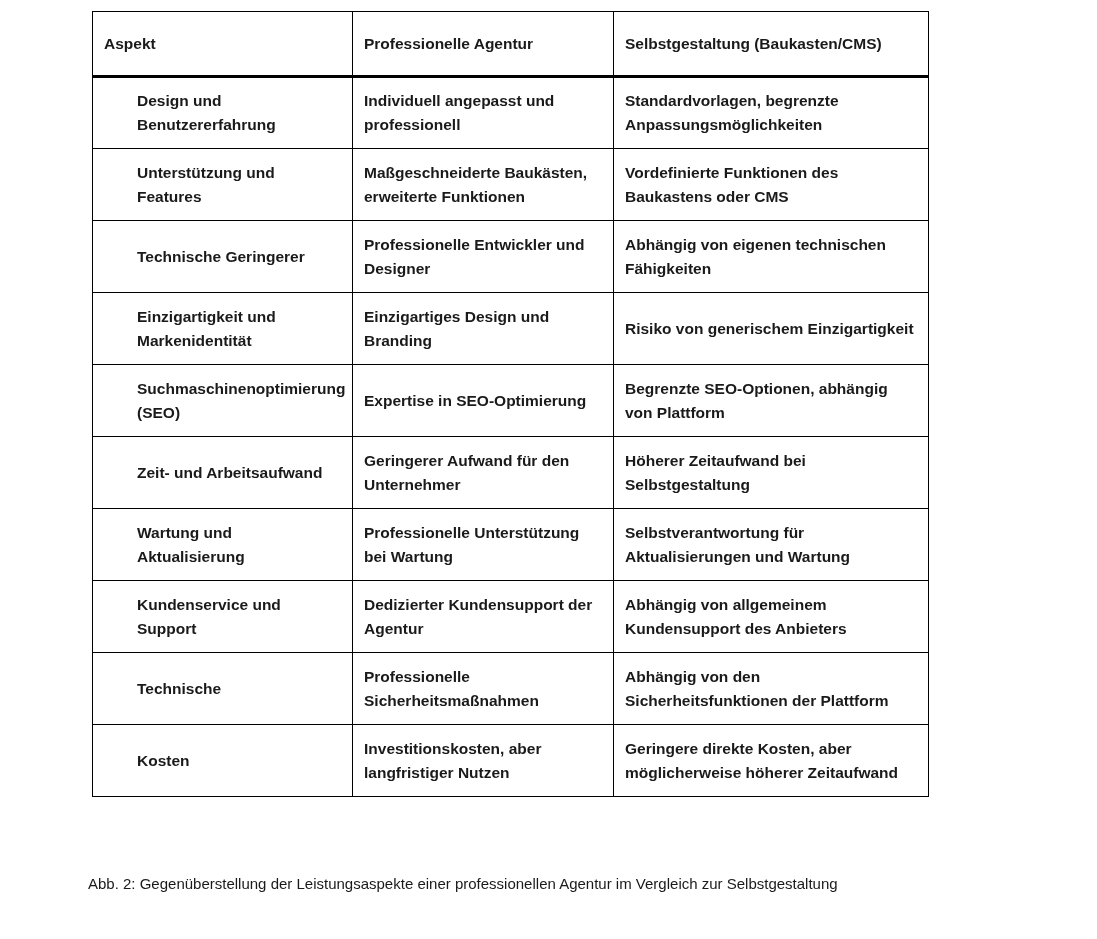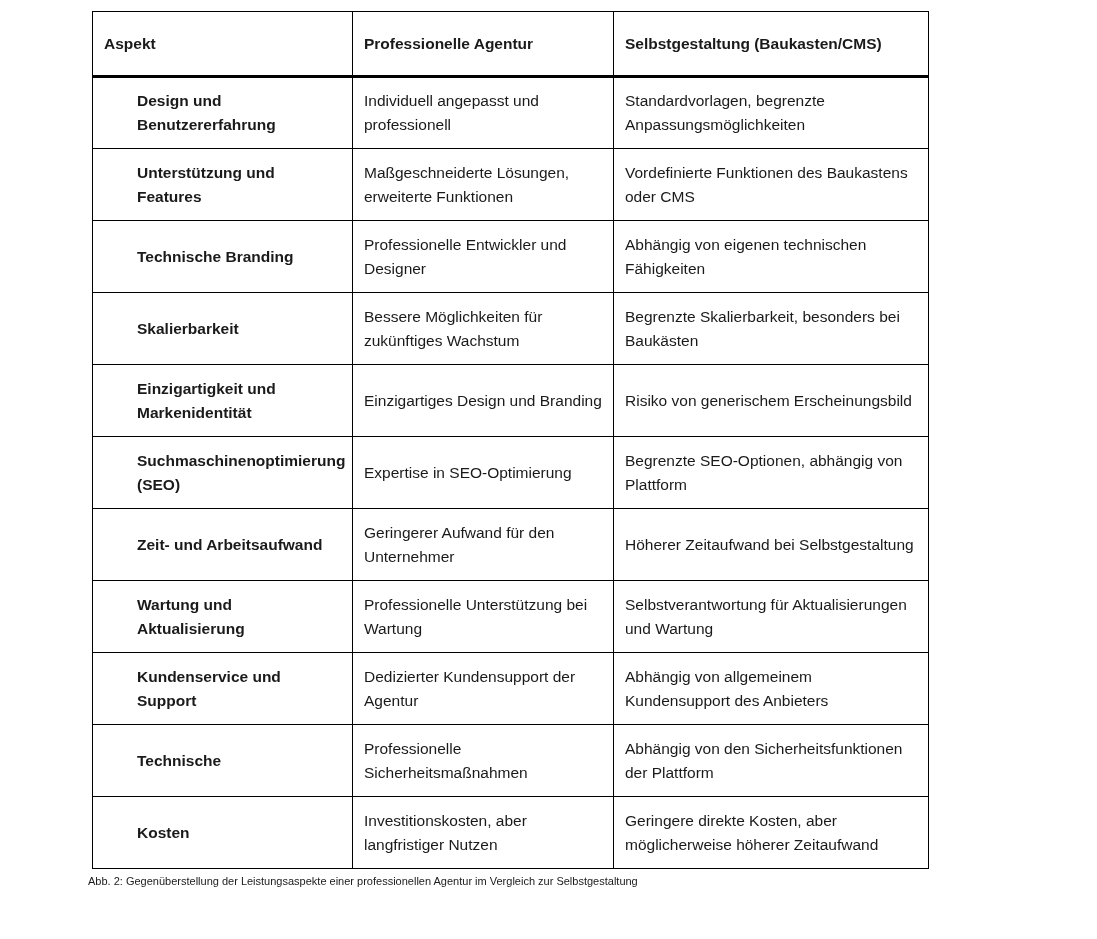--- a/index.html
+++ b/index.html
@@ -64,29 +64,29 @@
     height: 72px;
     box-sizing: border-box;
   }
 
   table.comparison tbody td.aspect-cell {
     font-weight: bold;
     padding-left: 44px;
   }
 
   table.comparison tbody td.value-cell {
-    font-weight: normal;
+    font-weight: bold;
   }
 
   .caption {
     position: absolute;
     left: 88px;
     top: 872px;
     width: 860px;
-    font-size: 11px;
+    font-size: 15px;
     line-height: 1.66;
     font-weight: normal;
     color: #1a1a1a;
   }
 </style>
 </head>
 <body>
 
 <div class="page">
 
@@ -105,37 +105,32 @@
         </tr>
       </thead>
       <tbody>
         <tr>
           <td class="aspect-cell">Design und Benutzererfahrung</td>
           <td class="value-cell">Individuell angepasst und professionell</td>
           <td class="value-cell">Standardvorlagen, begrenzte Anpassungsmöglichkeiten</td>
         </tr>
         <tr>
           <td class="aspect-cell">Unterstützung und Features</td>
-          <td class="value-cell">Maßgeschneiderte Lösungen, erweiterte Funktionen</td>
+          <td class="value-cell">Maßgeschneiderte Baukästen, erweiterte Funktionen</td>
           <td class="value-cell">Vordefinierte Funktionen des Baukastens oder CMS</td>
         </tr>
         <tr>
-          <td class="aspect-cell">Technische Branding</td>
+          <td class="aspect-cell">Technische Geringerer</td>
           <td class="value-cell">Professionelle Entwickler und Designer</td>
           <td class="value-cell">Abhängig von eigenen technischen Fähigkeiten</td>
         </tr>
         <tr>
-          <td class="aspect-cell">Skalierbarkeit</td>
-          <td class="value-cell">Bessere Möglichkeiten für zukünftiges Wachstum</td>
-          <td class="value-cell">Begrenzte Skalierbarkeit, besonders bei Baukästen</td>
-        </tr>
-        <tr>
           <td class="aspect-cell">Einzigartigkeit und Markenidentität</td>
           <td class="value-cell">Einzigartiges Design und Branding</td>
-          <td class="value-cell">Risiko von generischem Erscheinungsbild</td>
+          <td class="value-cell">Risiko von generischem Einzigartigkeit</td>
         </tr>
         <tr>
           <td class="aspect-cell">Suchmaschinenoptimierung (SEO)</td>
           <td class="value-cell">Expertise in SEO-Optimierung</td>
           <td class="value-cell">Begrenzte SEO-Optionen, abhängig von Plattform</td>
         </tr>
         <tr>
           <td class="aspect-cell">Zeit- und Arbeitsaufwand</td>
           <td class="value-cell">Geringerer Aufwand für den Unternehmer</td>
           <td class="value-cell">Höherer Zeitaufwand bei Selbstgestaltung</td>

